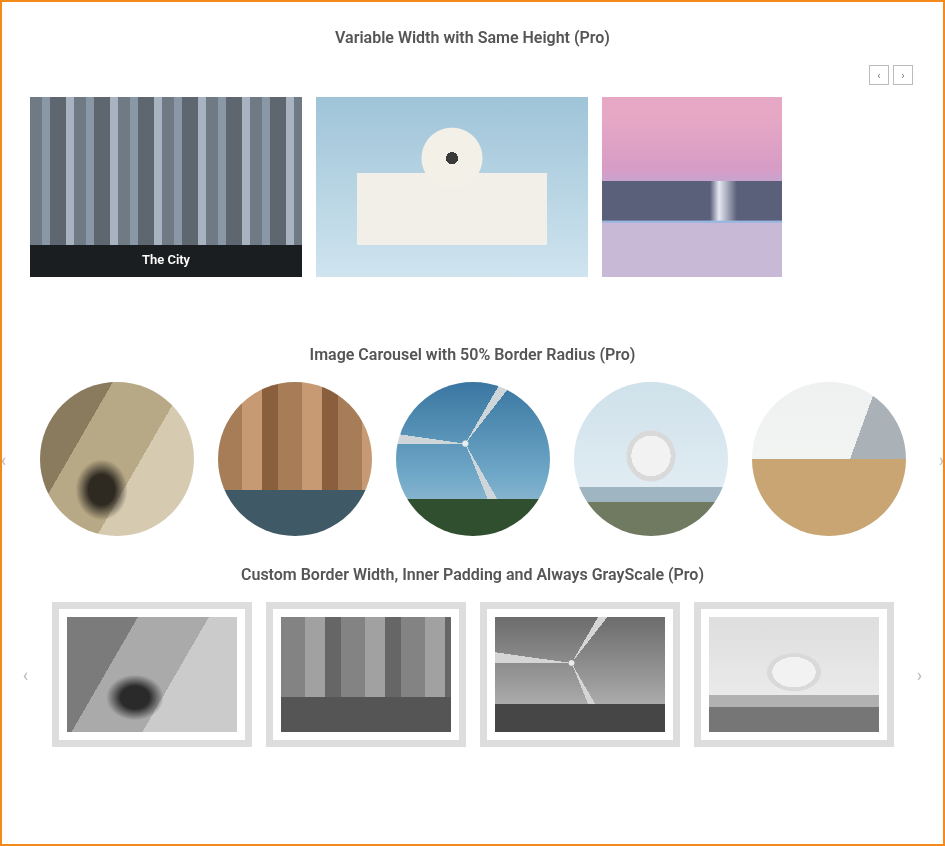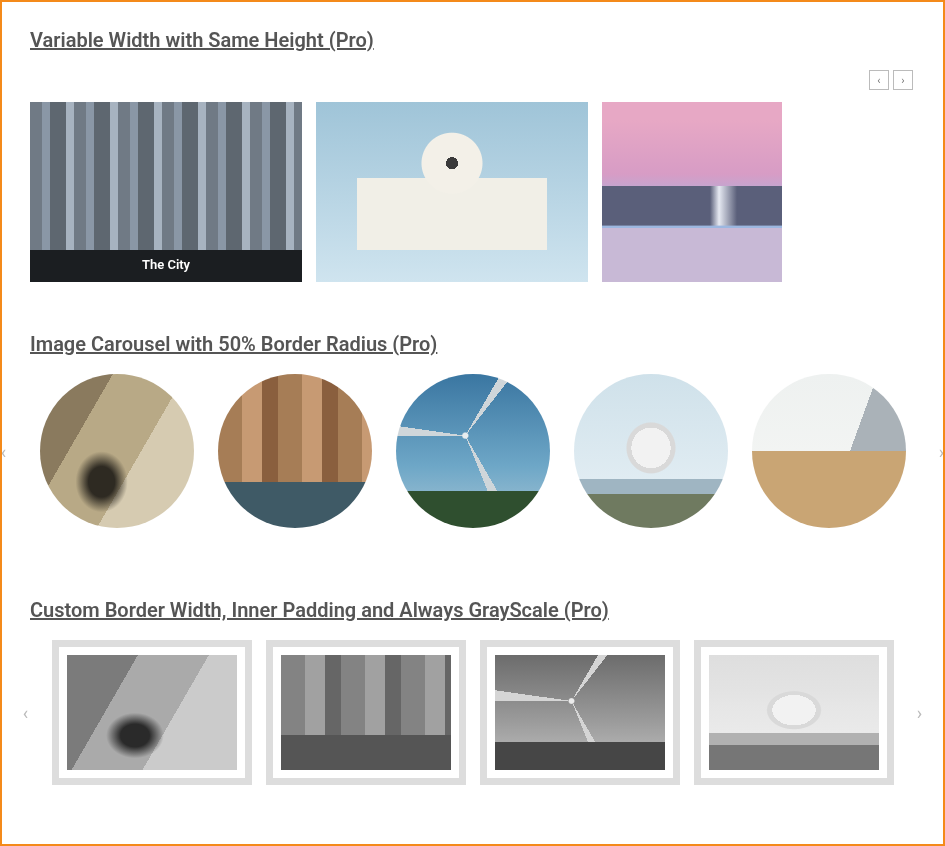--- a/index.html
+++ b/index.html
@@ -7,26 +7,25 @@
     font-family: -apple-system, BlinkMacSystemFont, "Segoe UI", Roboto, Arial, sans-serif;
     background: #fff;
     width: 945px;
     height: 846px;
     border: 2px solid #f48a1a;
     padding: 20px 28px;
     color: #555;
     overflow: hidden;
   }
   .section-title {
-    text-align: left;
-    font-size: 20px;
+    text-align: center;
+    font-size: 16px;
     font-weight: 600;
     color: #555;
     margin: 6px 0 18px;
-    text-decoration: underline;
   }
 
   
   .s1-nav {
     display: flex;
     justify-content: flex-end;
     gap: 4px;
     margin-bottom: 12px;
     padding-right: 2px;
   }
@@ -55,21 +54,21 @@
     padding: 7px 10px 10px;
     background: rgba(0,0,0,0.35);
     color: #fff;
     font-size: 13px;
     font-weight: 600;
     text-align: center;
   }
   .card-img { width: 100%; height: 100%; }
 
   
-  .s2 { margin-top: 40px; }
+  .s2 { margin-top: 58px; }
   .s2-row {
     display: flex;
     align-items: center;
     justify-content: center;
     gap: 24px;
     margin-top: 10px;
   }
   .arrow-side {
     width: 24px; height: 24px;
     display: flex; align-items: center; justify-content: center;
@@ -77,21 +76,21 @@
     flex-shrink: 0;
   }
   .circle {
     width: 154px; height: 154px;
     border-radius: 50%;
     overflow: hidden;
     flex-shrink: 0;
   }
 
   
-  .s3 { margin-top: 70px; }
+  .s3 { margin-top: 29px; }
   .s3-row {
     display: flex;
     align-items: center;
     justify-content: center;
     gap: 14px;
     margin-top: 10px;
   }
   .gframe {
     border: 7px solid #ddd;
     padding: 8px;

